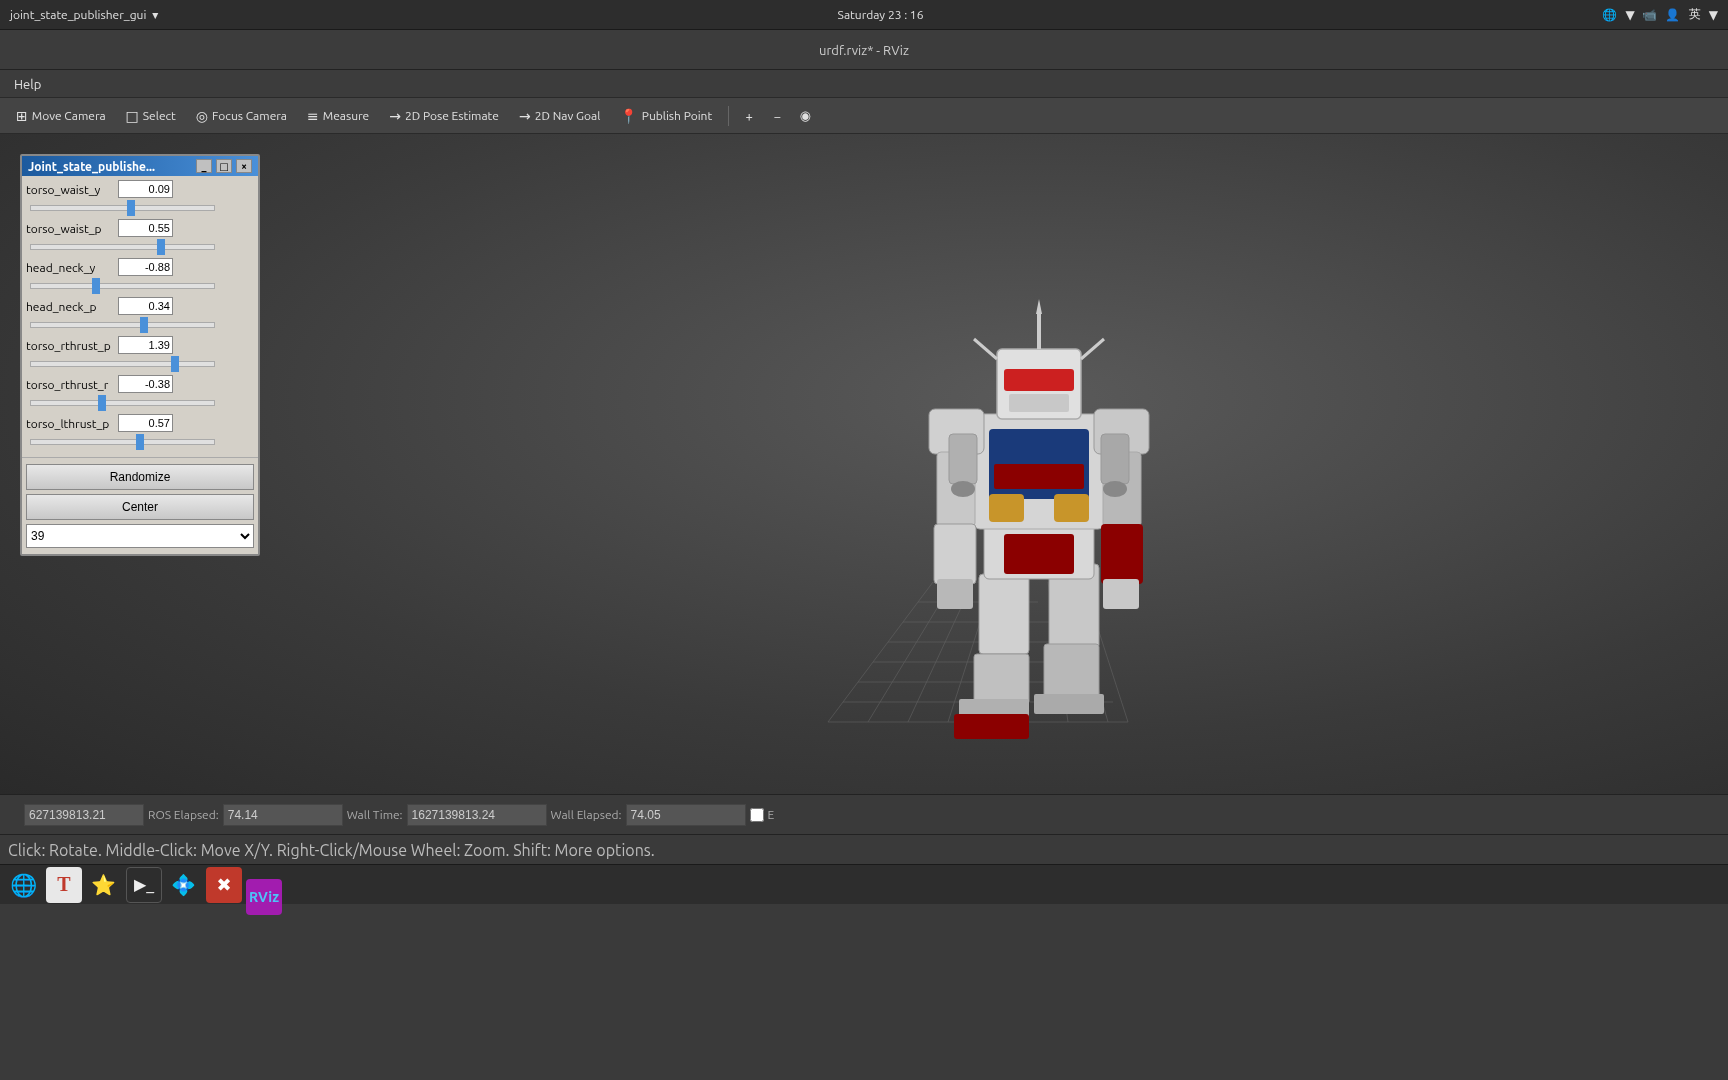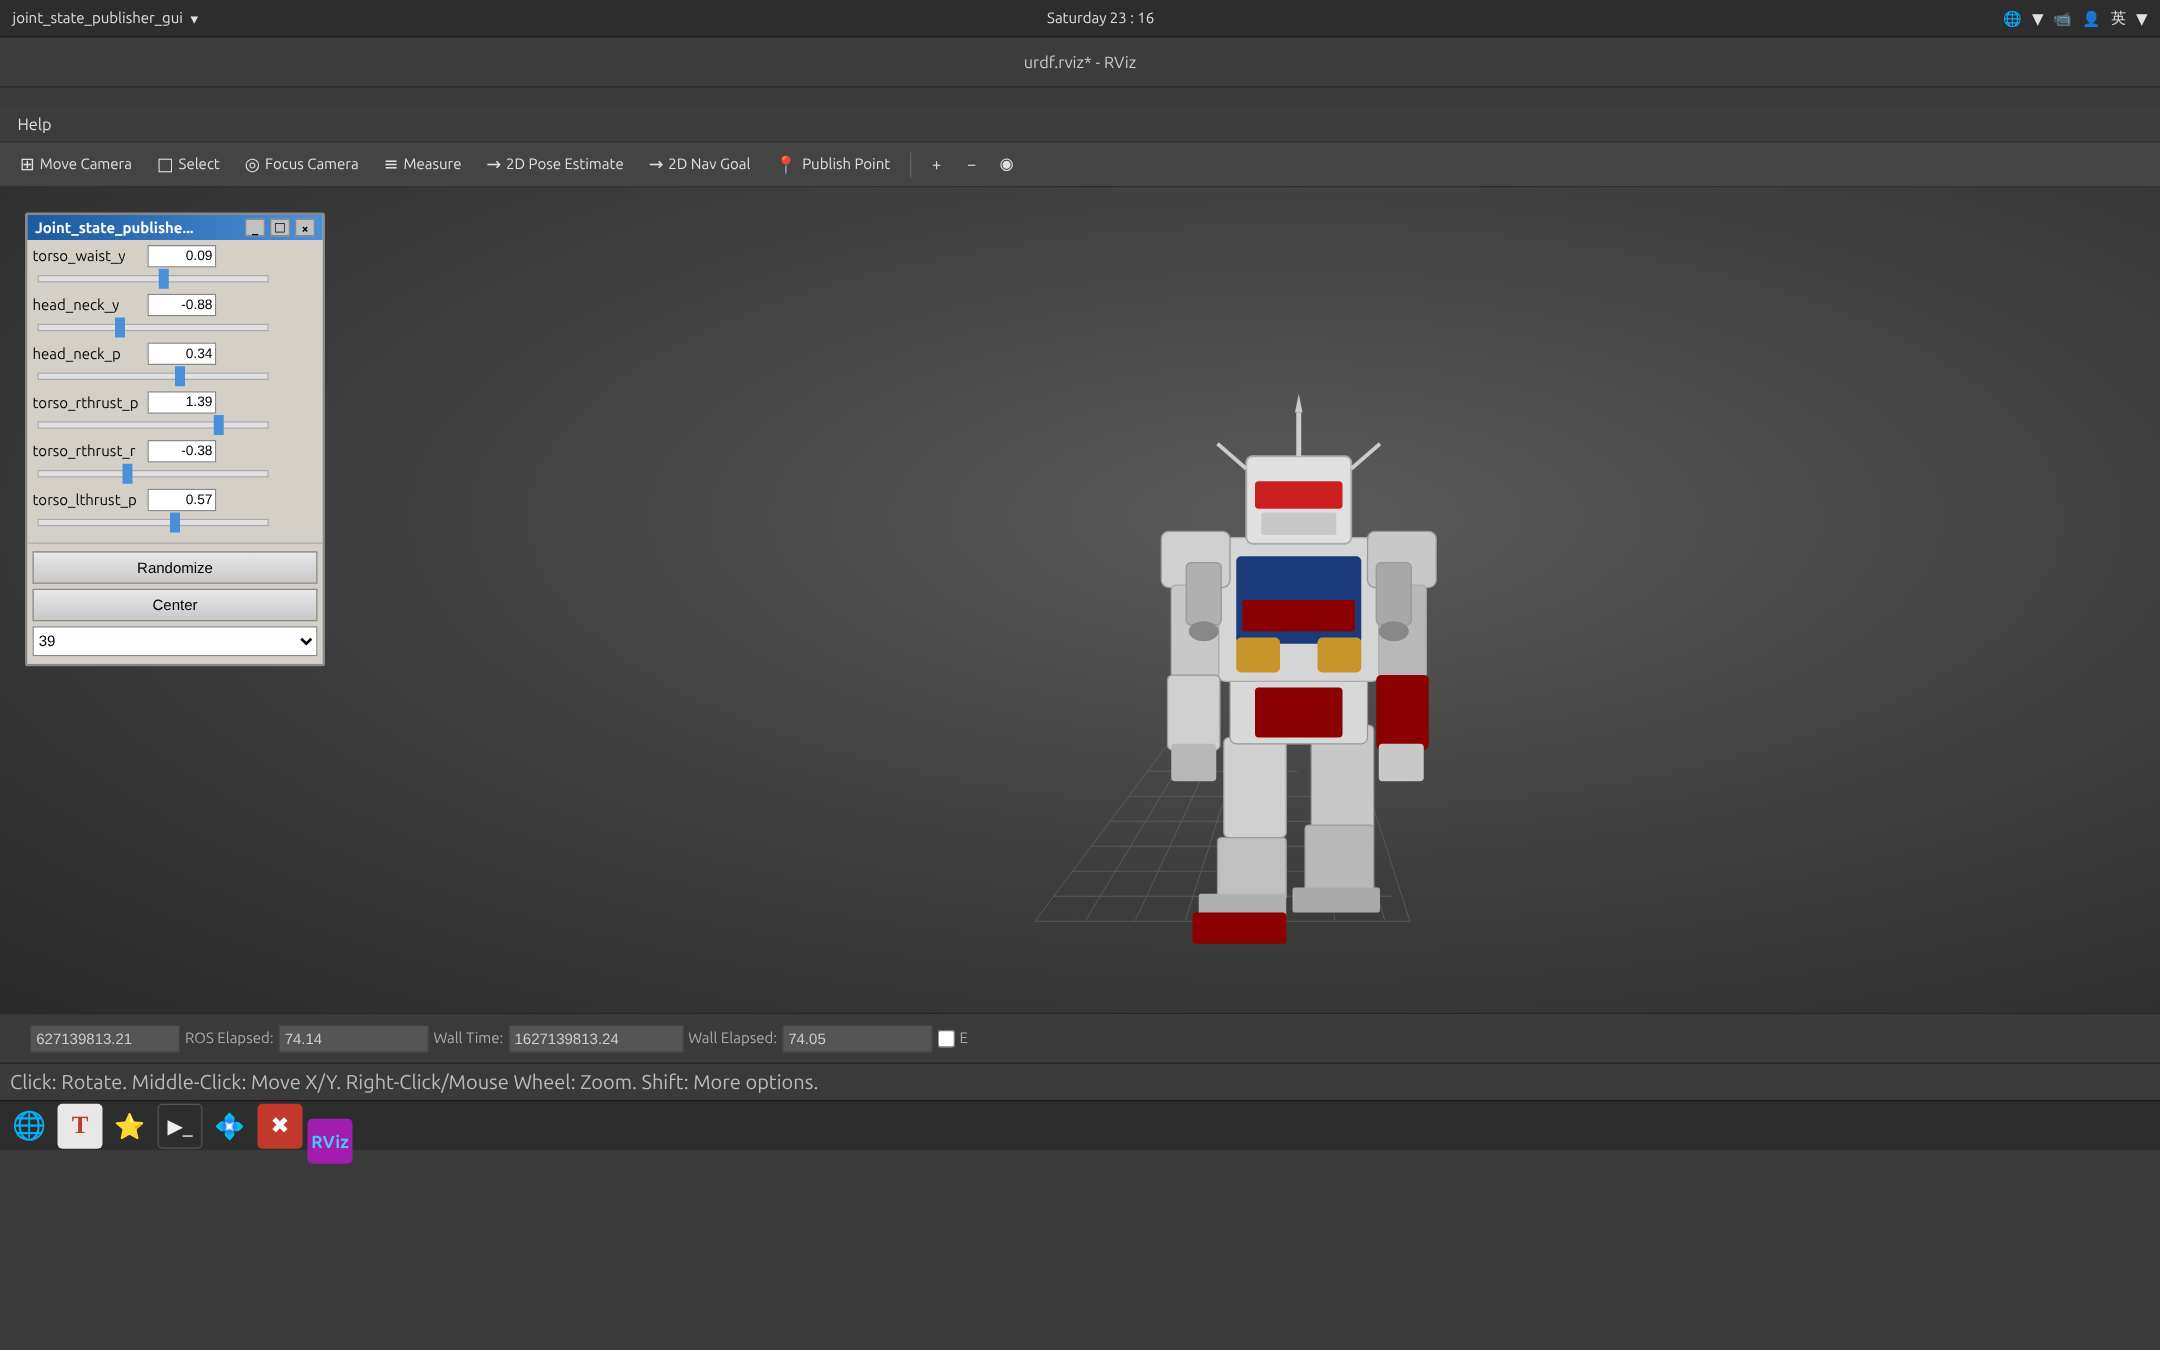--- a/index.html
+++ b/index.html
@@ -56,21 +56,20 @@
 
     
     #menu-bar {
       width: 100%;
       height: 28px;
       background: #3c3c3c;
       display: flex;
       align-items: center;
       padding: 0 8px;
       border-bottom: 1px solid #2a2a2a;
-      margin-top: 16px;
     }
     #menu-bar span {
       font-size: 13px;
       color: #e0e0e0;
       cursor: pointer;
       padding: 2px 6px;
     }
 
     
     #toolbar {
@@ -420,20 +419,27 @@
     </div>
 
     <div id="joint-panel-content">
 
     <div>
           <div class="joint-row">
             <span class="joint-name">torso_waist_y</span>
             <input class="joint-value-input" type="text" value="0.09" style="">
           </div>
           <div class="joint-slider-row"><input type="range" class="joint-slider" min="0" max="100" value="55" style=""></div>
+        </div>
+        <div>
+          <div class="joint-row">
+            <span class="joint-name">torso_waist_p</span>
+            <input class="joint-value-input" type="text" value="0.55" style="">
+          </div>
+          <div class="joint-slider-row"><input type="range" class="joint-slider" min="0" max="100" value="72" style=""></div>
         </div>
         <div>
           <div class="joint-row">
             <span class="joint-name">head_neck_y</span>
             <input class="joint-value-input" type="text" value="-0.88" style="">
           </div>
           <div class="joint-slider-row"><input type="range" class="joint-slider" min="0" max="100" value="35" style=""></div>
         </div>
         <div>
           <div class="joint-row">

